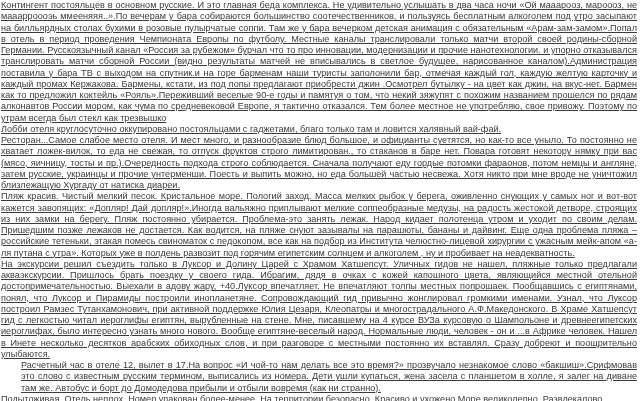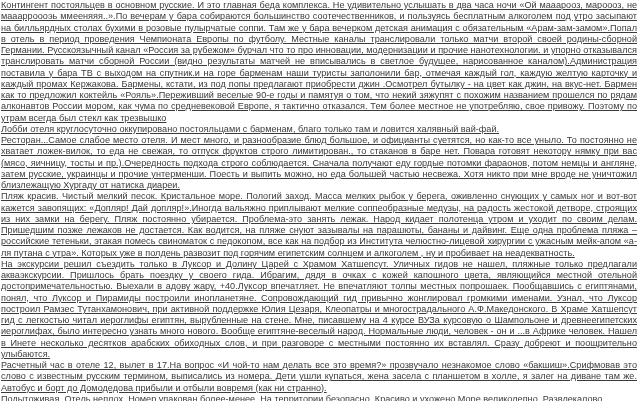--- a/index.html
+++ b/index.html
@@ -33,19 +33,19 @@
   }
   .para:last-child {
     text-align: left;
   }
 </style>
 </head>
 <body style="background: rgb(255, 255, 255);">
 
 <div id="document-body">
   <p class="para" style="color: rgb(59, 59, 59);">Контингент постояльцев в основном русские. И это главная беда комплекса. Не удивительно услышать в два часа ночи «Ой мааарооз, мароооз, не мааарроооэь ммееняяя..».По вечерам у бара собираются большинство соотечественников, и пользуясь бесплатным алкоголем под утро засыпают на билльярдных столах бухими в розовые пулырчатые соппи. Там же у бара вечерком детская анимация с обязательным «Арам-зам-замом».Попал в отель в период проведения Чемпионата Европы по футболу. Местные каналы транслировали только матчи второй своей родины-сборной Германии. Русскоязычный канал «Россия за рубежом» бурчал что то про инновации, модернизации и прочие нанотехнологии. и упорно отказывался транслировать матчи сборной России (видно результаты матчей не вписывались в светлое будущее, нарисованное каналом).Администрация поставила у бара ТВ с выходом на спутник.и на горе барменам наши туристы заполонили бар, отмечая каждый гол, каждую желтую карточку и каждый промах Кержакова. Бармены, кстати, из под попы предлагают приобрести джин .Осмотрел бутылку - на цвет как джин, на вкус-нет. Бармен как то предложил коктейль «Рояль».Переживший веселые 90-е годы и памятуя о том, что некий зяжупят с похожим названием прошелся по рядам алконавтов России мором, как чума по средневековой Европе, я тактично отказался. Тем более местное не употребляю, свое привожу. Поэтому по утрам всегда был стекл как трезвышко</p>
-  <p class="para" style="color: rgb(59, 59, 59);">Лобби отеля круглосуточно оккупировано постояльцами с барменам, благо только там и ловится халявный вай-фай.</p>
+  <p class="para" style="color: rgb(59, 59, 59);">Лобби отеля круглосуточно оккупировано постояльцами с гаджетами, благо только там и ловится халявный вай-фай.</p>
   <p class="para" style="color: rgb(59, 59, 59);">Ресторан...Самое слабое место отеля. И мест много, и разнообразие блюд большое, и официанты суетятся, но как-то все уныло. То постоянно не хватает ложек-вилок, то еда не свежая, то отпуск фруктов строго лимитирован., то стаканов в баре нет. Повара готовят некотору нямку при вас (мясо, яичницу, тосты и пр.).Очередность подхода строго соблюдается. Сначала получают еду гордые потомки фараонов, потом немцы и англяне, затем русские, украинцы и прочие унтерменши. Поесть и выпить можно, но еда большей частью несвежа. Хотя никто при мне вроде не уничтожил близлежащую Хургаду от натиска диареи.</p>
   <p class="para" style="color: rgb(59, 59, 59);">Пляж красив. Чистый мелкий песок. Кристальное море. Пологий заход. Масса мелких рыбок у берега, оживленно снующих у самых ног и вот-вот кажется завопящих: «Допляр! Дай допляр!».Иногда вальяжно приплывают мелкие соппеобразные медузы, на радость жестокой детворе, строящих из них замки на берегу. Пляж постоянно убирается. Проблема-это занять лежак. Народ кидает полотенца утром и уходит по своим делам. Пришедшим позже лежаков не достается. Как водится, на пляже снуют зазывалы на парашюты, бананы и дайвинг. Еще одна проблема пляжа – российские тетеньки, этакая помесь свиноматок с педокопом, все как на подбор из Института челюстно-лицевой хирургии с ужасным мейк-апом «а-ля путана с утра». Которых уже в полдень развозит под горячим египетским солнцем и алкоголем , ну и пробивает на неадекватность.</p>
   <p class="para" style="color: rgb(59, 59, 59);">На экскурсии решил съездить только в Луксор и Долину Царей с Храмом Хатшепсут. Уличных гидов не нашел, пляжные только предлагали акваэкскурсии. Пришлось брать поездку у своего гида. Ибрагим, дядя в очках с кожей капошного цвета, являющийся местной отельной достопримечательностью. Выехали в адову жару, +40.Луксор впечатляет. Не впечатляют толпы местных попрошаек. Пообщавшись с египтянами, понял, что Луксор и Пирамиды построили инопланетяне. Сопровождающий гид привычно жонглировал громкими именами. Узнал, что Луксор построил Рамзес Тутанхамонович, при активной поддержке Юлия Цезаря, Клеопатры и многострадального А.Ф.Македонского. В Храме Хатшепсут гид с легкостью читал иероглифы египтян, вырубленные на стене. Мне, писавшему на 4 курсе ВУЗа курсовую о Шампольоне и древнеегипетских иероглифах, было интересно узнать много нового. Вообще египтяне-веселый народ. Нормальные люди, человек - он и ...в Африке человек. Нашел в Инете несколько десятков арабских обиходных слов, и при разговоре с местными постоянно их вставлял. Сразу добреют и поощрительно улыбаются.</p>
-  <p class="para" style="color: rgb(59, 59, 59);">Расчетный час в отеле 12, вылет в 17.На вопрос «И чой-то нам делать все это время?» прозвучало незнакомое слово «бакшиш».Срифмовав это слово с известным русским термином, выписались из номера. Дети ушли купаться, жена засела с планшетом в холле, я залег на диване там же. Автобус и борт до Домодедова прибыли и отбыли вовремя (как ни странно).</p>
+  <p class="para" style="color: rgb(59, 59, 59); margin-left: 20px;">Расчетный час в отеле 12, вылет в 17.На вопрос «И чой-то нам делать все это время?» прозвучало незнакомое слово «бакшиш».Срифмовав это слово с известным русским термином, выписались из номера. Дети ушли купаться, жена засела с планшетом в холле, я залег на диване там же. Автобус и борт до Домодедова прибыли и отбыли вовремя (как ни странно).</p>
   <p class="para" style="color: rgb(59, 59, 59);">Подытоживая. Отель неплох. Номер упакован более-менее. На территории безопасно. Красиво и ухожено.Море великолепно. Развлекалово стандартно. Постояльцы....ну, мы такие, россияне. Вряд ли уже переучишь. Еда...мда....но ведь выжил же. Отдых, я считаю удался. Но в этот отель вряд ли больше поеду.</p>
 </div>
 
 </body></html>

